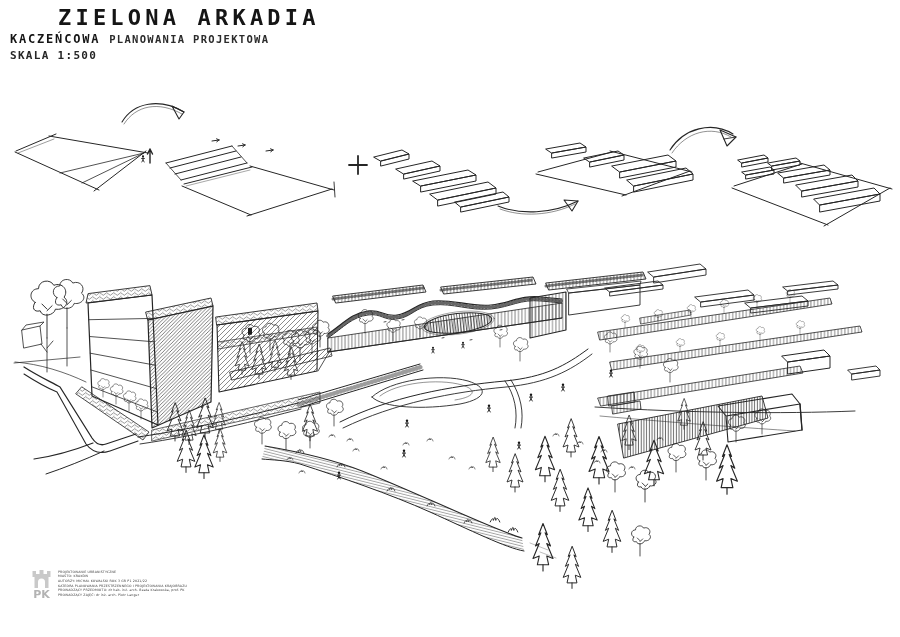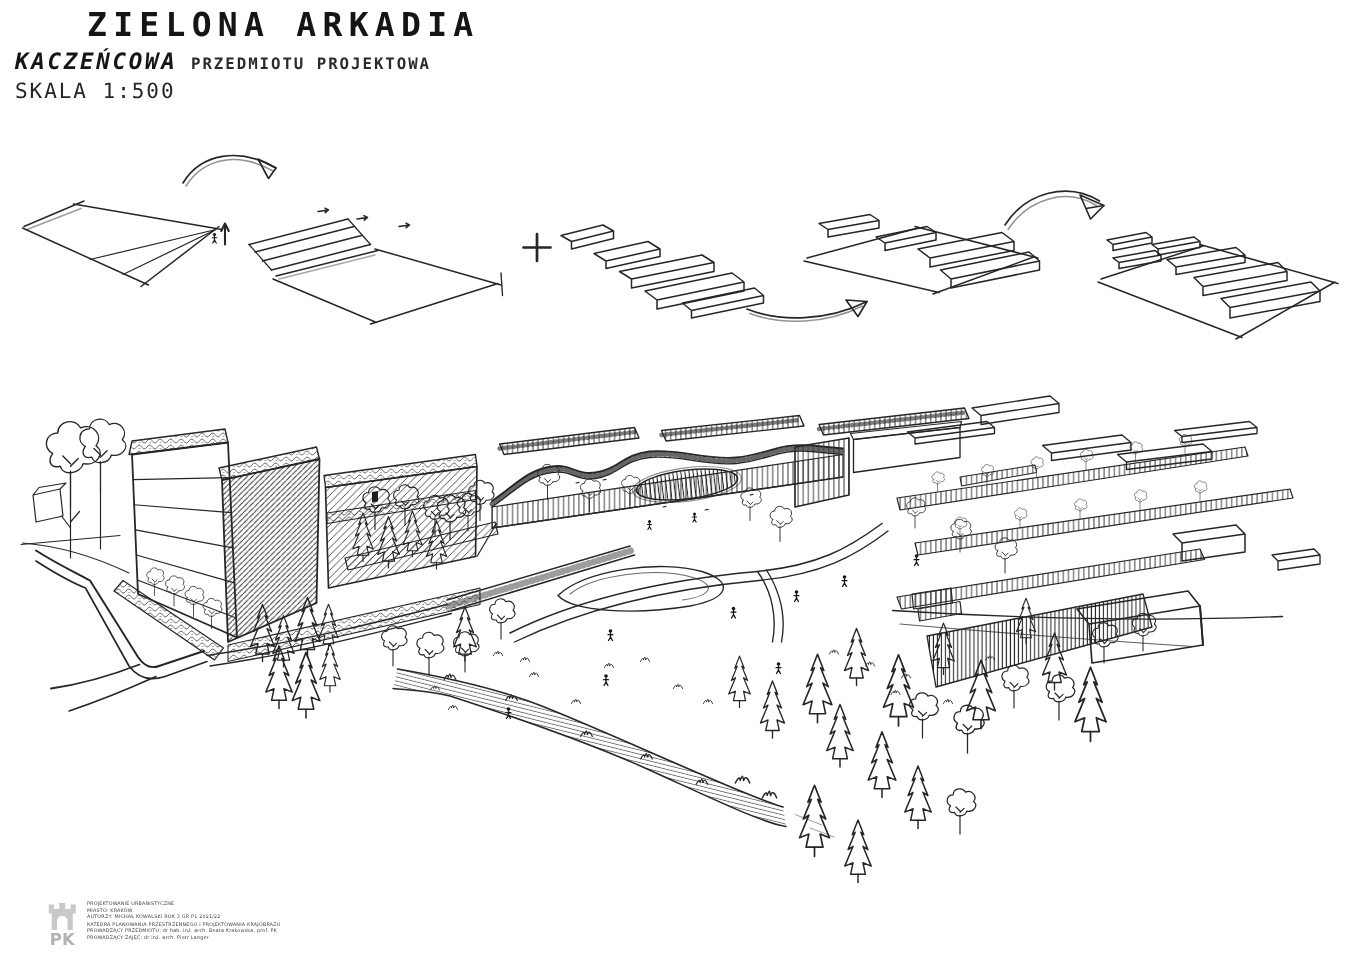--- a/index.html
+++ b/index.html
@@ -2,36 +2,36 @@
 <html><head>
 <meta charset="utf-8">
 <style>
   html,body{margin:0;padding:0;background:#ffffff;}
   body{width:900px;height:637px;overflow:hidden;font-family:"DejaVu Sans Mono",monospace;}
   .page{position:relative;width:900px;height:637px;background:#ffffff;}
   svg.board{position:absolute;left:0;top:0;z-index:1;}
   .hdr{position:absolute;left:10px;top:5px;z-index:2;color:#151515;}
   .hdr .title{font-size:22px;font-weight:bold;letter-spacing:4.2px;line-height:1.15;white-space:nowrap;margin-left:48px;}
   .hdr .sub{margin-top:2px;display:flex;align-items:baseline;gap:9px;white-space:nowrap;}
-  .hdr .sub .b{font-size:15px;font-weight:bold;letter-spacing:1.8px;font-style:italic;}
+  .hdr .sub .b{font-size:12px;font-weight:bold;letter-spacing:1.8px;}
   .hdr .sub .r{font-size:10.5px;font-weight:bold;letter-spacing:1.3px;color:#2b2b2b;}
-  .hdr .scale{margin-top:3px;font-size:14px;font-weight:normal;letter-spacing:1.3px;color:#262626;}
-  .footer{position:absolute;left:31px;top:600px;z-index:2;display:flex;gap:6px;align-items:flex-start;}
+  .hdr .scale{margin-top:3px;font-size:11px;font-weight:bold;letter-spacing:1.3px;color:#262626;}
+  .footer{position:absolute;left:31px;top:568px;z-index:2;display:flex;gap:6px;align-items:center;}
   .credits{font-family:"DejaVu Sans",sans-serif;font-size:3.2px;line-height:1.42;color:#3c3c3c;letter-spacing:.15px;white-space:nowrap;}
 </style>
 </head>
 <body>
 
 <div class="page">
 
   <div class="hdr">
     <div class="title">ZIELONA ARKADIA</div>
     <div class="sub">
       <span class="b">KACZEŃCOWA</span>
-      <span class="r">PRZEDMIOTU PROJEKTOWA</span>
+      <span class="r">PLANOWANIA PROJEKTOWA</span>
     </div>
     <div class="scale">SKALA 1:500</div>
   </div>
 
   <svg class="board" width="900" height="637" viewBox="0 0 900 637">
     <defs>
       <pattern id="hd" patternUnits="userSpaceOnUse" width="5" height="5">
         <path d="M0,5 L5,0" stroke="#2c2c2c" stroke-width="0.55"></path>
       </pattern>
       <pattern id="hdD" patternUnits="userSpaceOnUse" width="3.6" height="3.6">

